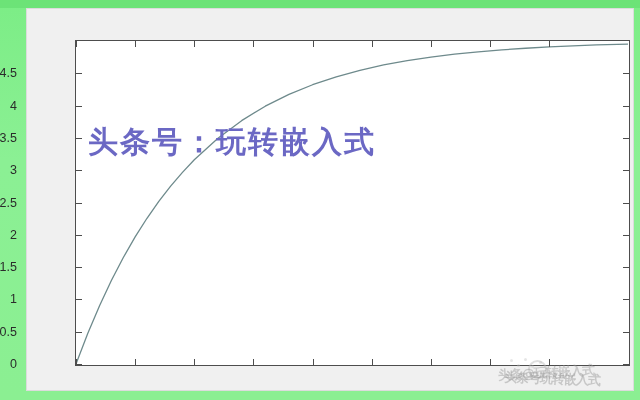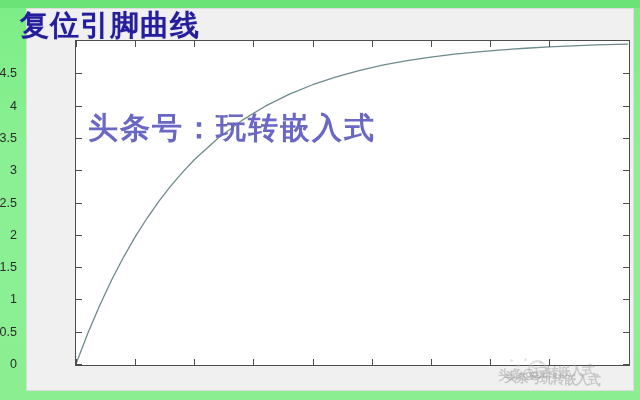--- a/index.html
+++ b/index.html
@@ -75,21 +75,21 @@
   .heading-main{
     position:absolute;left:20px;top:6px;
     font-family:"DejaVu Serif","Liberation Serif",serif;
     font-size:29px;font-weight:700;
     color:#241d9c;
     letter-spacing:1px;
     white-space:nowrap;
     text-shadow:0 0 1px rgba(36,29,156,.35);
   }
   .heading-sub{
-    position:absolute;left:88px;top:108px;
+    position:absolute;left:88px;top:122px;
     font-family:"DejaVu Serif","Liberation Serif",serif;
     font-size:30px;font-weight:600;
     color:#6b68c4;
     letter-spacing:2px;
     white-space:nowrap;
   }
 
   
   .watermark{
     position:absolute;
@@ -178,21 +178,20 @@
           <div class="tick-x-top" style="left: 354.908px;"></div>
           <div class="tick-x" style="left: 414.059px;"></div>
           <div class="tick-x-top" style="left: 414.059px;"></div>
           <div class="tick-x" style="left: 473.21px;"></div>
           <div class="tick-x-top" style="left: 473.21px;"></div>
         </div>
     </div>
 
   </div>
 
-  <div class="heading-main">复位引脚曲线</div>
   <div class="heading-sub">头条号：玩转嵌入式</div>
 
   <div class="wm-dots">
     <span style="left:2px;top:1px"></span>
       <span style="left:9px;top:6px"></span>
     <span style="left:16px;top:0px"></span>
       <span style="left:23px;top:7px"></span>
     <span style="left:31px;top:3px"></span>
       <span style="left:37px;top:9px"></span>
   </div>

